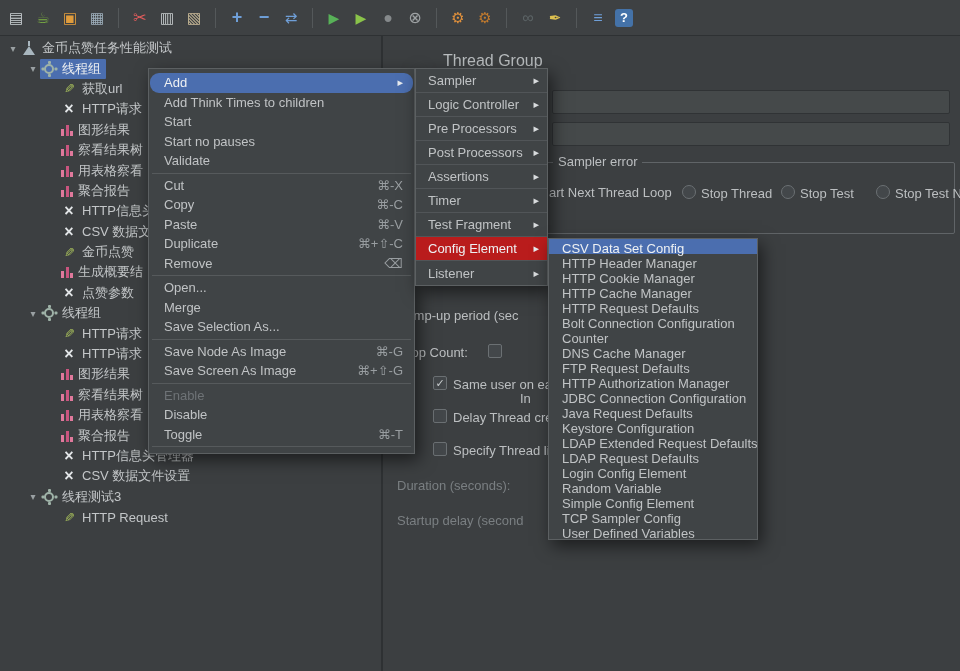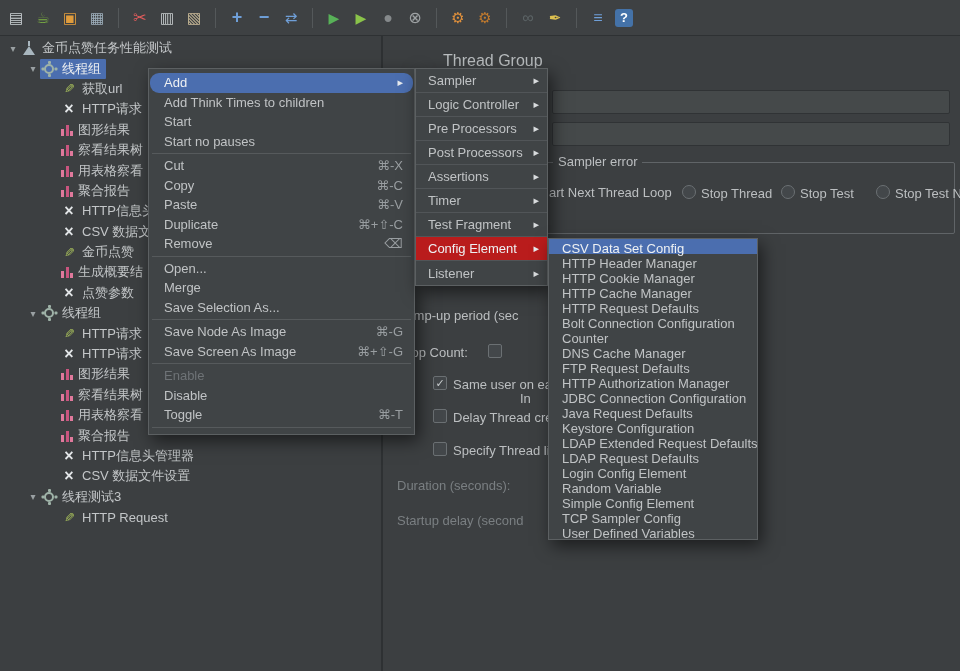--- a/index.html
+++ b/index.html
@@ -378,20 +378,23 @@
   </div>
   <div class="mi">
     <span class="ml">Add Think Times to children</span>
   </div>
   <div class="mi">
     <span class="ml">Start</span>
   </div>
   <div class="mi">
     <span class="ml">Start no pauses</span>
   </div>
+  <div class="mi">
+    <span class="ml">Validate</span>
+  </div>
   <div class="msep"></div>
   <div class="mi">
     <span class="ml">Cut</span>
     <span class="ms">⌘-X</span>
   </div>
   <div class="mi">
     <span class="ml">Copy</span>
     <span class="ms">⌘-C</span>
   </div>
   <div class="mi">

